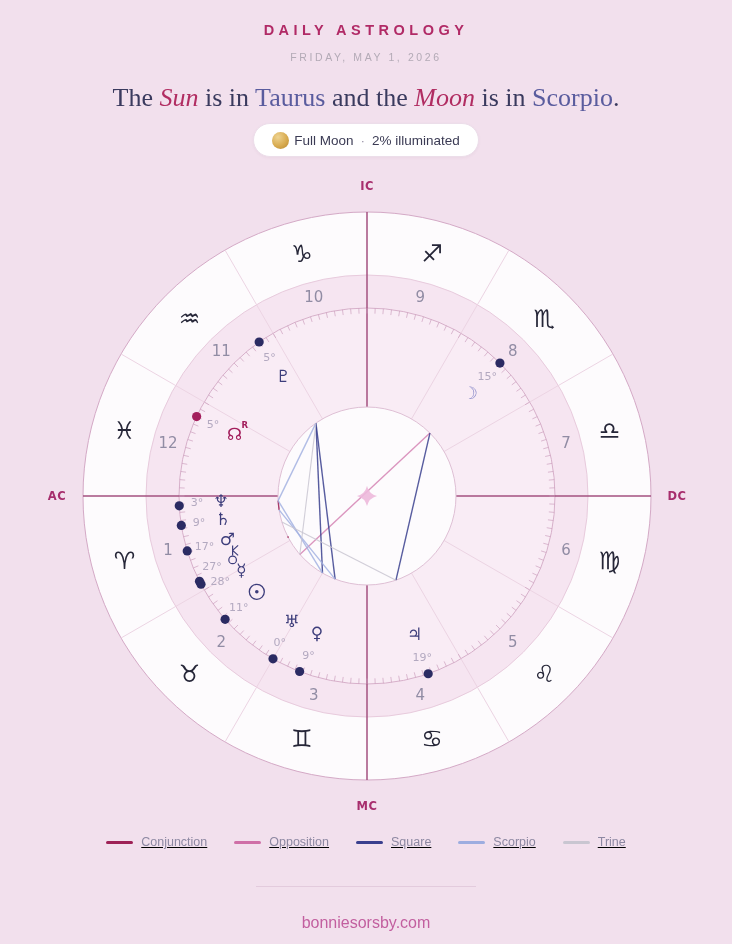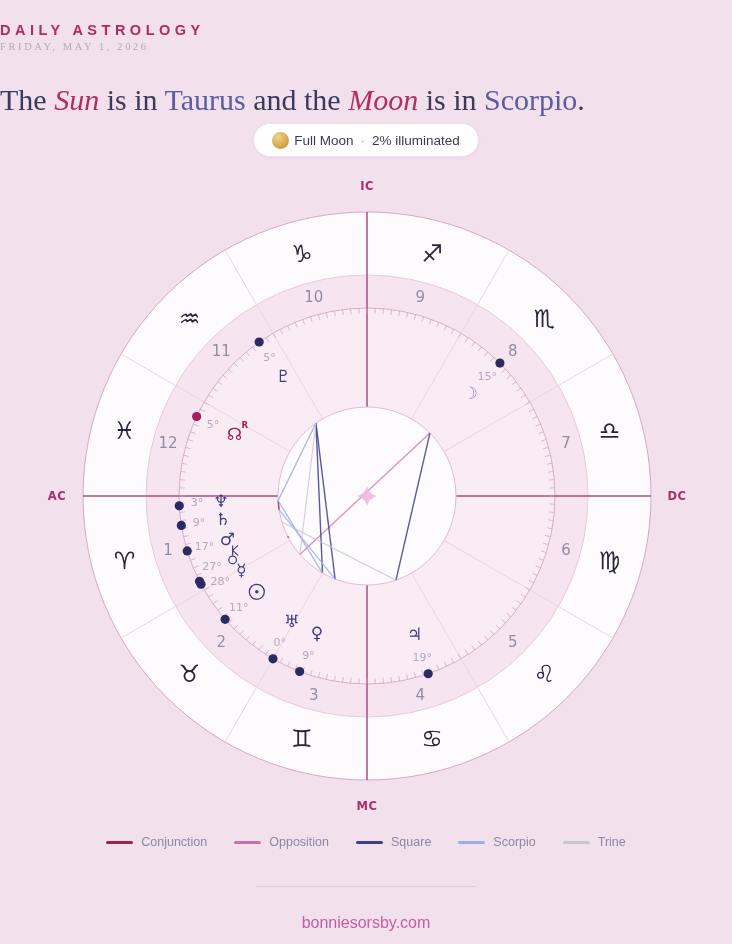--- a/index.html
+++ b/index.html
@@ -1,37 +1,37 @@
 <!DOCTYPE html>
 <html><head>
 <meta charset="utf-8">
 <style>
   html,body{margin:0;padding:0;}
   body{background:#f2e0ed;font-family:"Liberation Sans","DejaVu Sans",sans-serif;}
   .page{position:relative;width:732px;height:944px;background:#f2e0ed;overflow:hidden;}
-  .hdr-title{position:absolute;top:22px;left:0;width:100%;
+  .hdr-title{position:absolute;top:22px;left:0;width:100%;text-align:center;
     font-size:14.5px;font-weight:bold;letter-spacing:4.5px;color:#b12a66;}
-  .hdr-date{position:absolute;top:41px;left:0;width:100%;
-    font-size:10.5px;letter-spacing:2.6px;color:#b3aab6;font-family:Liberation Serif, serif;}
-  .headline{position:absolute;top:83px;left:0;width:100%;
-    font-family:"Liberation Serif","DejaVu Serif",serif;font-size:30px;color:#3a3a5e;}
+  .hdr-date{position:absolute;top:51px;left:0;width:100%;text-align:center;
+    font-size:10.5px;letter-spacing:2.6px;color:#b3aab6;}
+  .headline{position:absolute;top:83px;left:0;width:100%;text-align:center;
+    font-family:"Liberation Serif","DejaVu Serif",serif;font-size:26px;color:#3a3a5e;}
   .headline .lum{font-style:italic;color:#b12d62;}
   .headline .sign{color:#5a5c9e;}
   .badge-wrap{position:absolute;top:123px;left:0;width:100%;text-align:center;}
   .badge{display:inline-flex;align-items:center;gap:5px;background:#ffffff;
     border:1px solid #ecdeea;border-radius:999px;height:32px;padding:0 18px;
     box-shadow:0 1px 3px rgba(120,60,110,0.06);}
   .badge-text{font-size:13.5px;color:#3b3b54;}
   .badge-sep{color:#9a93a8;font-size:13.5px;padding:0 2px;}
   .moon-icon{width:17px;height:17px;border-radius:50%;
     background:radial-gradient(circle at 35% 30%,#eed391,#d8ab50 55%,#b98a33 95%);}
   .wheel{position:absolute;left:0;top:170px;width:732px;height:660px;}
   .legend{position:absolute;top:835px;left:0;width:100%;display:flex;
     justify-content:center;align-items:center;gap:27px;}
-  .lg-item{display:flex;align-items:center;gap:8px;}
+  .lg-item{display:flex;align-items:center;gap:8px;text-decoration:underline;}
   .lg-swatch{width:27px;height:3px;border-radius:2px;}
   .lg-label{font-size:12.5px;color:#8d88a2;}
   .divider{position:absolute;top:886px;left:256px;width:220px;height:1px;background:#e3cbdd;}
   .footer{position:absolute;top:906px;left:0;width:100%;text-align:center;
     font-size:16px;color:#c25f9f;margin-top:8px;}
 </style>
 </head>
 <body>
 
 <div class="page">

